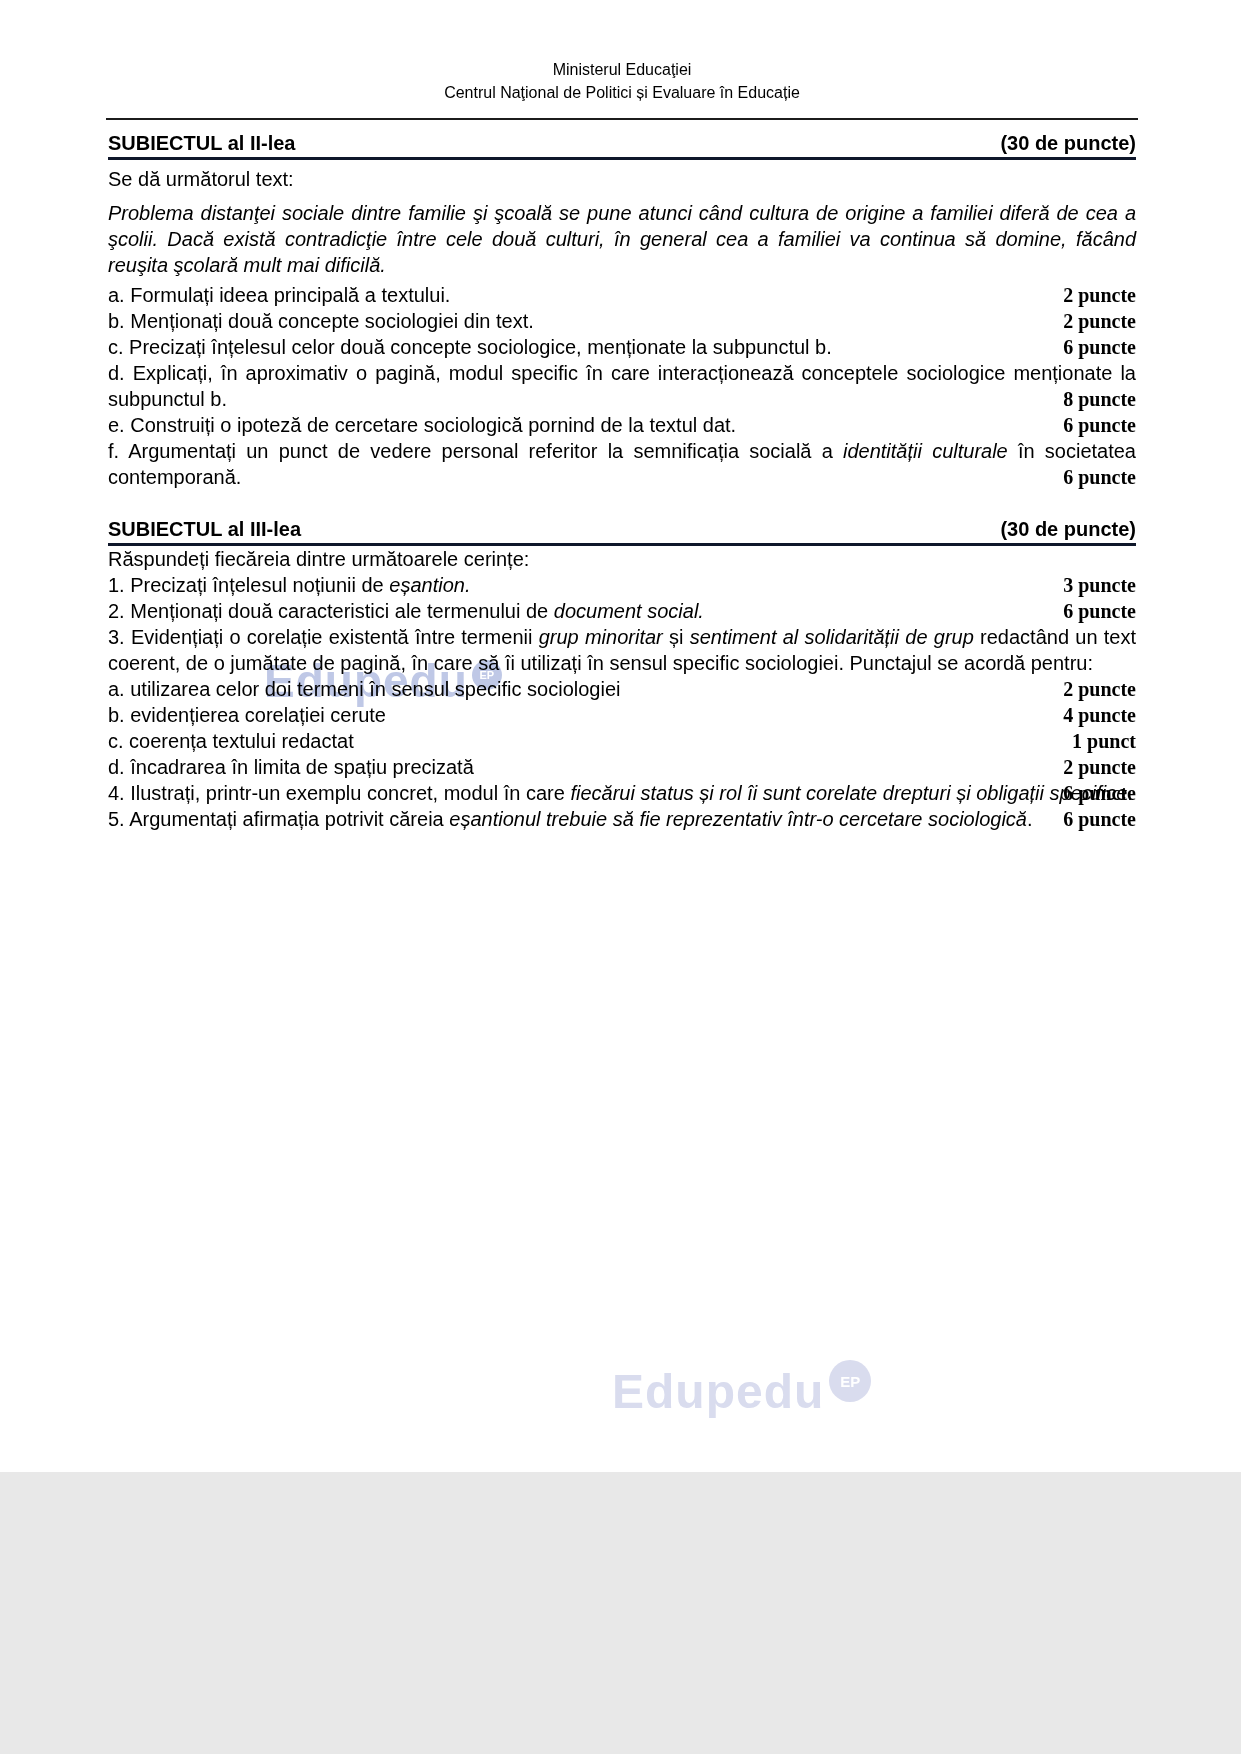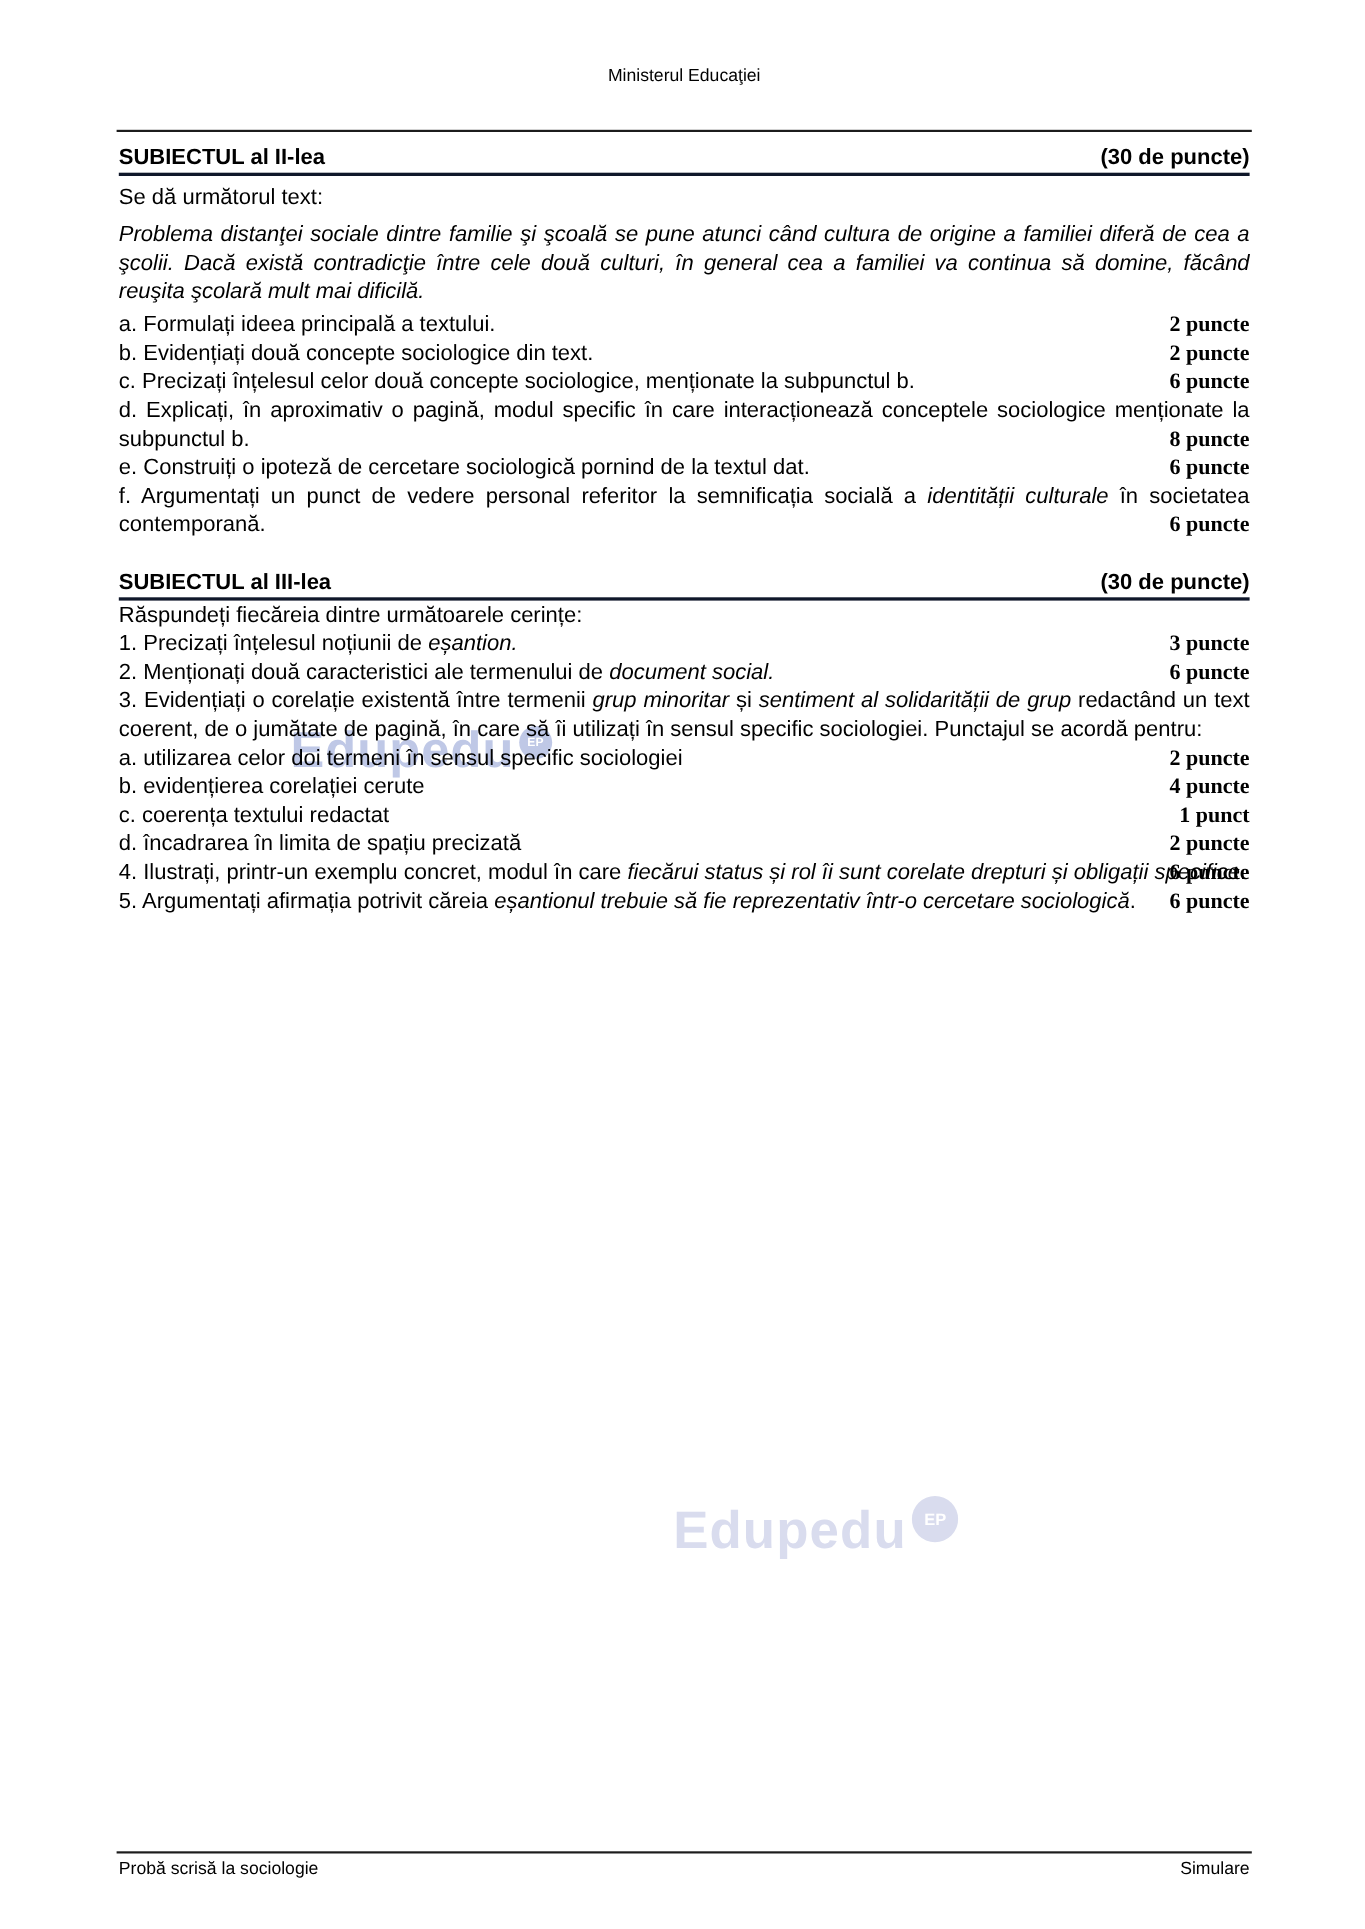--- a/index.html
+++ b/index.html
@@ -1,19 +1,19 @@
 <!DOCTYPE html>
 <html><head>
 <meta charset="utf-8">
 <style>
   * { margin:0; padding:0; box-sizing:border-box; }
   html,body { background:#e8e8e8; }
   .page {
     position:relative;
-    width:1241px; height:1754px;
+    width:1241px; height:1472px;
     background:#ffffff;
     font-family:"Liberation Sans","DejaVu Sans",sans-serif;
     color:#000;
     overflow:hidden;
     margin:0 auto;
   }
   .content {
     position:absolute; left:108px; width:1028px; z-index:2;
   }
   .doc-header { top:58px; text-align:center; font-size:16px; line-height:23px; }
@@ -50,20 +50,21 @@
   .doc-footer { top:1689px; display:flex; justify-content:space-between; font-size:16px; line-height:22px; }
   .page-num { top:1715px; text-align:center; font-size:16px; line-height:22px; }
 </style>
 </head>
 <body>
 
 <div class="page">
 
   <div class="content doc-header">
     <div>Ministerul Educaţiei</div>
+    <div>Centrul Naţional de Politici și Evaluare în Educație</div>
   </div>
   <div class="hdr-rule"></div>
 
   <div class="wm wm-small">
     <span class="wm-text">Edupedu</span>
     <span class="wm-badge">EP</span>
   </div>
 
   <div class="wm wm-large">
     <span class="wm-text">Edupedu</span>
@@ -79,21 +80,21 @@
 
     <div class="para mt-intro">Se dă următorul text:</div>
 
     <div class="quote mt-quote">Problema distanţei sociale dintre familie şi şcoală se pune atunci când cultura de origine a familiei diferă de cea a şcolii. Dacă există contradicţie între cele două culturi, în general cea a familiei va continua să domine, făcând reuşita şcolară mult mai dificilă.</div>
 
     <div class="para mt-items">
       <span class="pts">2 puncte</span>
     <span>a. Formulați ideea principală a textului.</span></div>
     <div class="para">
       <span class="pts">2 puncte</span>
-    <span>b. Evidențiați două concepte sociologice din text.</span></div>
+    <span>b. Menționați două concepte sociologiei din text.</span></div>
     <div class="para">
       <span class="pts">6 puncte</span>
     <span>c. Precizați înțelesul celor două concepte sociologice, menționate la subpunctul b.</span></div>
     <div class="para">
       <span class="pts">8 puncte</span>
     <span>d. Explicați, în aproximativ o pagină, modul specific în care interacționează conceptele sociologice menționate la subpunctul b.</span></div>
     <div class="para">
       <span class="pts">6 puncte</span>
     <span>e. Construiți o ipoteză de cercetare sociologică pornind de la textul dat.</span></div>
     <div class="para">

